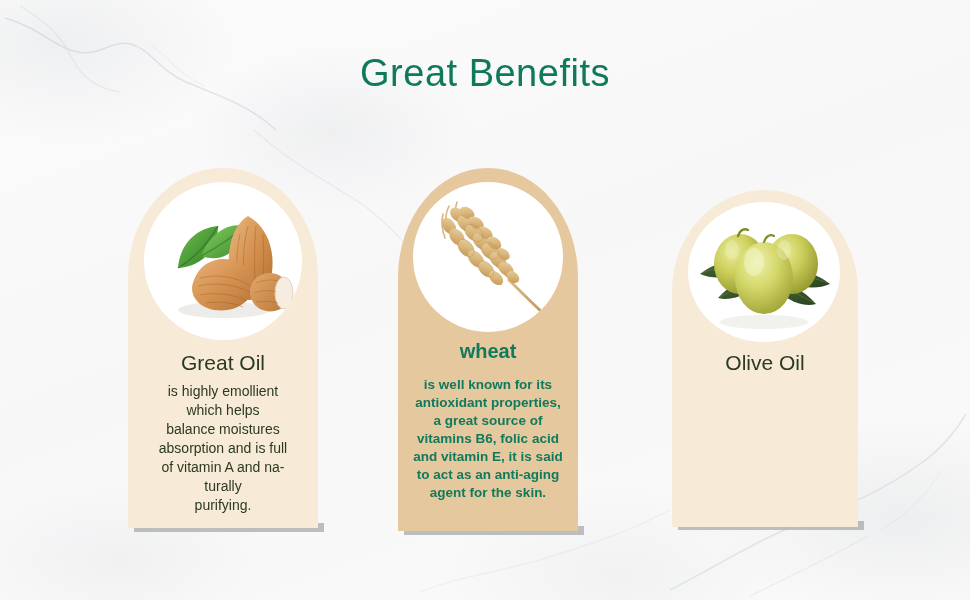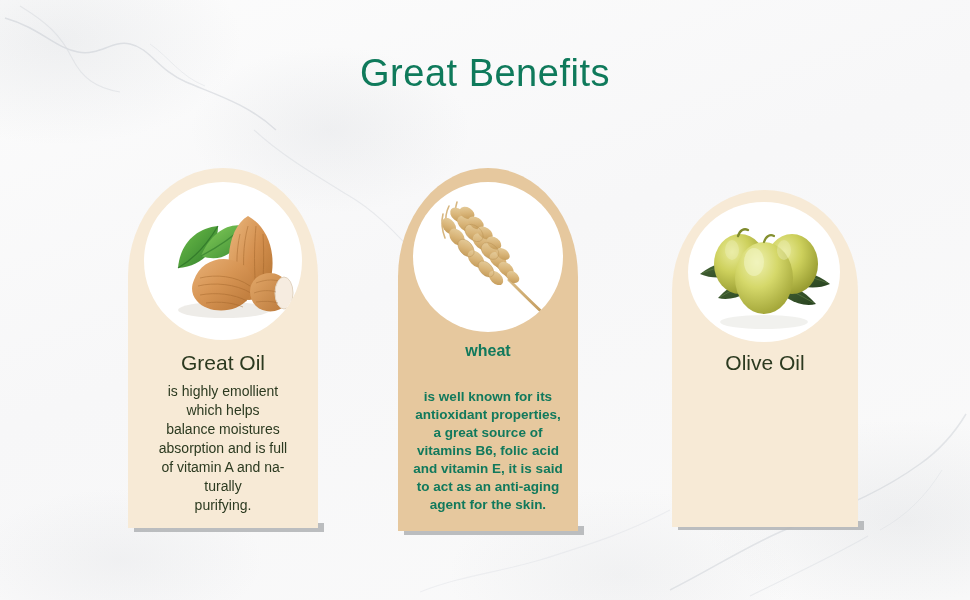--- a/index.html
+++ b/index.html
@@ -88,21 +88,21 @@
   .card-desc {
     line-height: 19px;
     font-weight: 400;
   }
   .card-1 .card-title, .card-1 .card-desc { color: #2c3a20; }
   .card-3 .card-title, .card-3 .card-desc { color: #2c3a20; }
   .card-2 .card-title, .card-2 .card-desc { color: #11795c; font-weight: 700; }
   .card-1 .card-desc { font-size: 14px; }
   .card-2 .card-desc { font-size: 13.5px; line-height: 18px; }
   .card-3 .card-desc { font-size: 16px; line-height: 22px; }
-  .card-2 .card-title { font-size: 16px; }
+  .card-2 .card-title { font-size: 20px; }
   .card-3 .card-title { font-size: 21px; }
 
   svg.art { display: block; }
 </style>
 </head>
 <body>
 
 <div class="page">
 
   <svg class="vein" style="left:0;top:0;" width="330" height="220" viewBox="0 0 330 220">
@@ -257,21 +257,21 @@
           <ellipse cx="61" cy="51" rx="10.5" ry="7" transform="rotate(40 61 51)"></ellipse>
           <ellipse cx="77" cy="69" rx="10" ry="7" transform="rotate(40 77 69)"></ellipse>
           <ellipse cx="53" cy="66" rx="10" ry="6.5" transform="rotate(50 53 66)"></ellipse>
           <ellipse cx="73" cy="87" rx="9.5" ry="6" transform="rotate(46 73 87)"></ellipse>
         </g>
       </svg>
     </div>
 
     <div class="card-text" style="top:170px;">
       <div class="card-title">wheat</div>
-      <div class="card-desc" style="margin-top:24px;">
+      <div class="card-desc" style="margin-top:12px;">
         is well known for its<br>antioxidant properties,<br>a great source of<br>vitamins B6, folic acid<br>and vitamin E, it is said<br>to act as an anti-aging<br>agent for the skin.
       </div>
     </div>
   </div>
 
   <div class="card card-3" style="left:672px; top:190px; width:186px; height:337px;">
     <div class="card-shadow" style="left:6px; top:331px; width:186px; height:9px;"></div>
     <div class="card-body"></div>
 
     <div class="photo-circle" style="left:16px; top:12px; width:152px; height:140px;">

